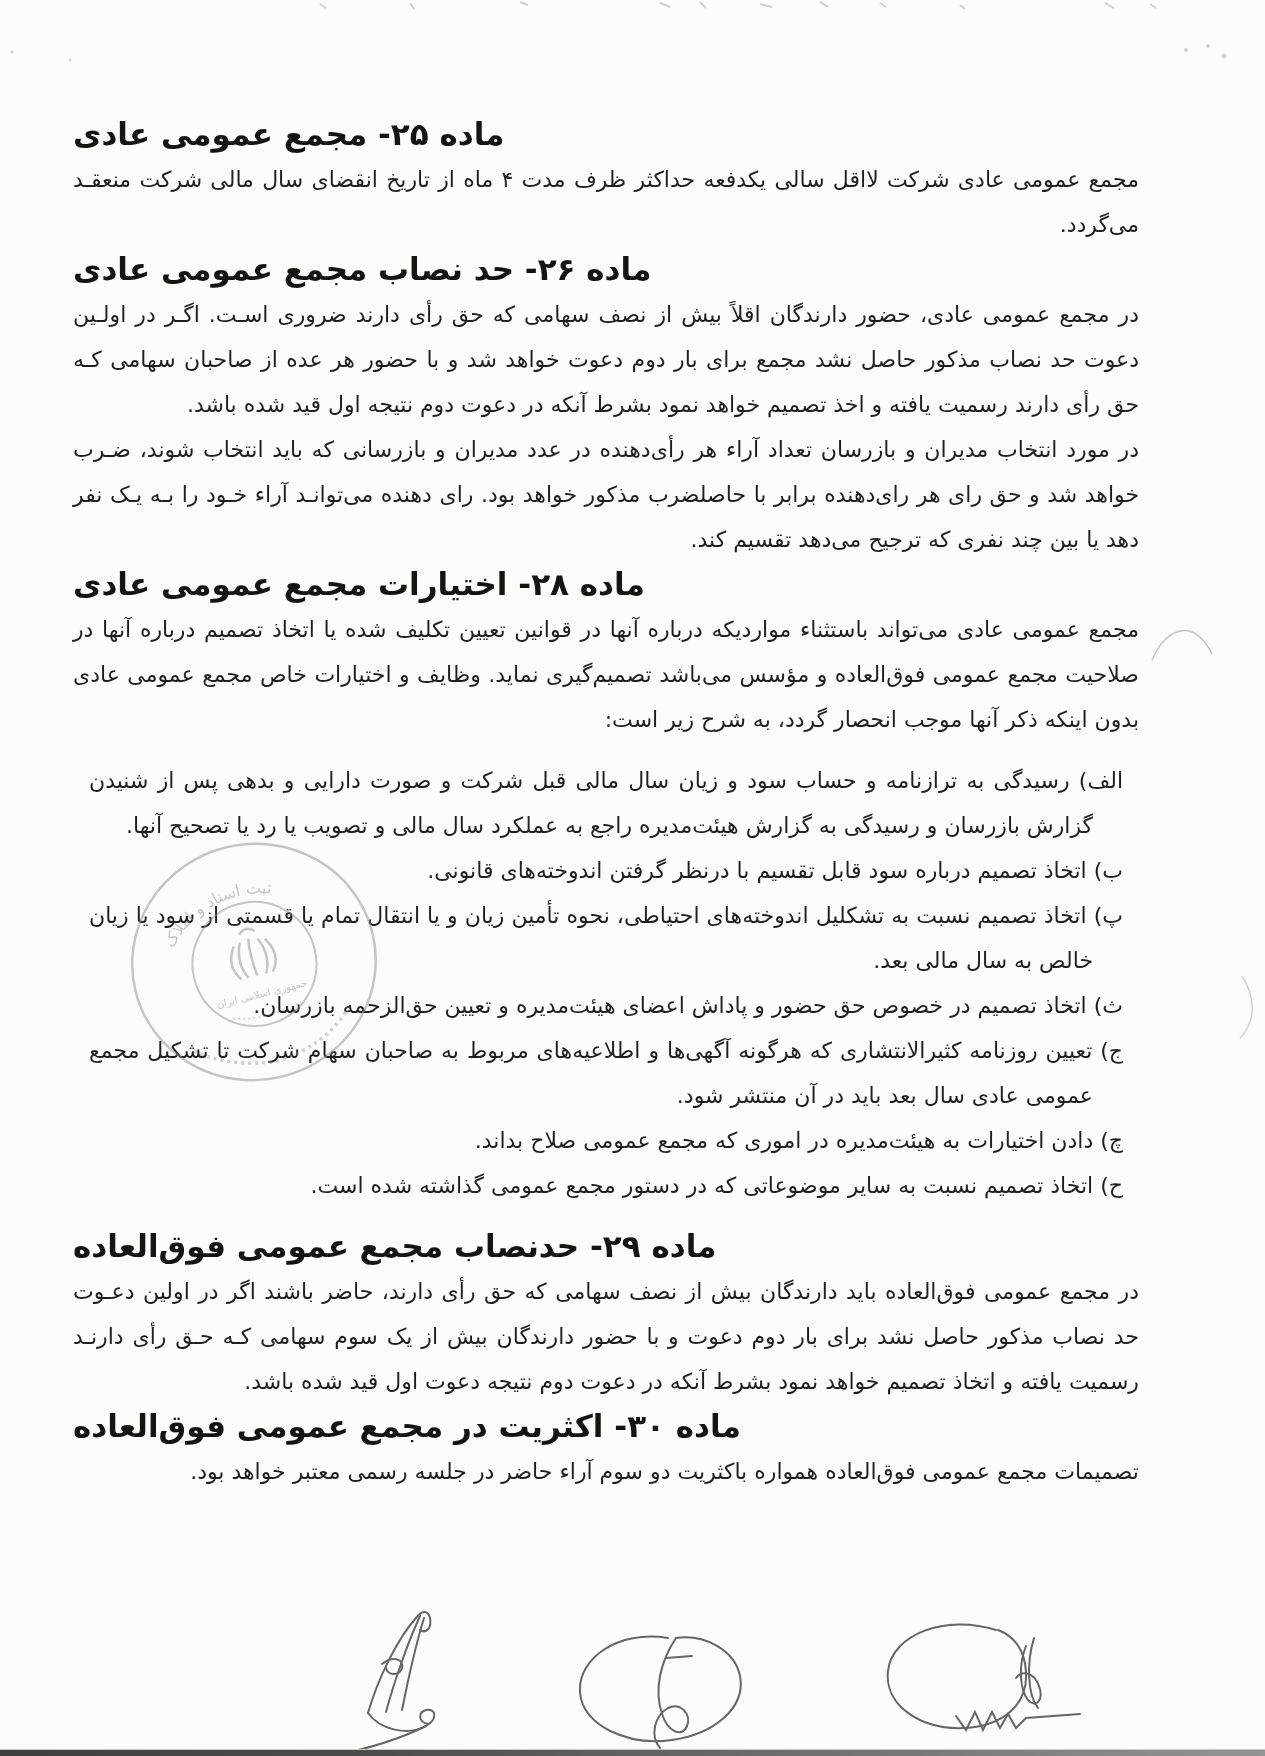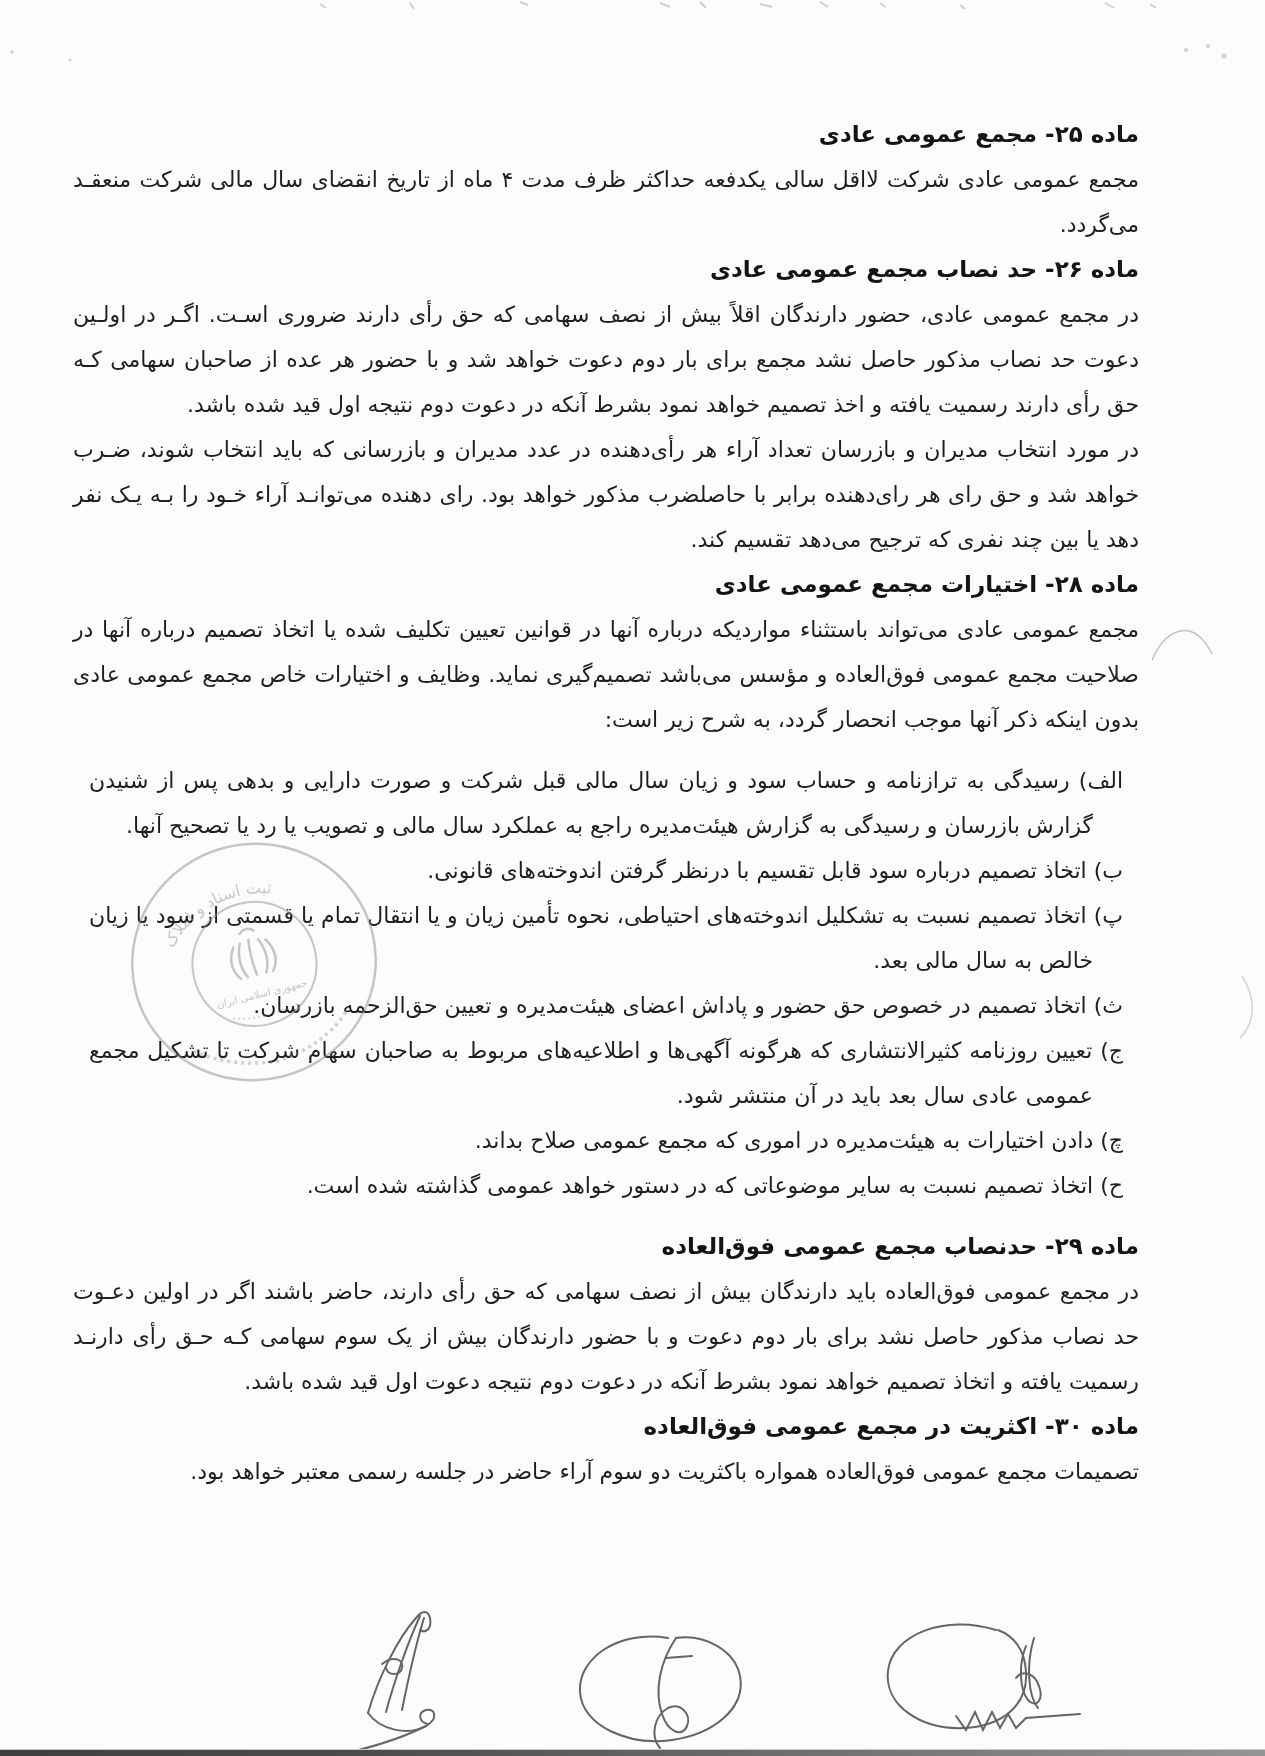--- a/index.html
+++ b/index.html
@@ -18,24 +18,24 @@
     position:absolute;
     top:112px; right:126px;
     width:1066px;
     direction:rtl;
     font-size:22px;
     line-height:45px;
     text-align:justify;
     text-justify:inter-word;
   }
   .article-heading {
-    font-size:23px;
+    font-size:31px;
     font-weight:700;
     line-height:45px;
-    text-align:right;
+    text-align:left;
     color:#141414;
   }
   .body-text { margin:0; }
   .points { margin:16px; }
   .point {
     margin:0;
     padding-right:30px;
     text-indent:-30px;
   }
 
@@ -104,21 +104,21 @@
 
     <h2 class="article-heading">ماده ۲۸- اختیارات مجمع عمومی عادی</h2>
     <p class="body-text">مجمع عمومی عادی می‌تواند باستثناء مواردیکه درباره آنها در قوانین تعیین تکلیف شده یا اتخاذ تصمیم درباره آنها در صلاحیت مجمع عمومی فوق‌العاده و مؤسس می‌باشد تصمیم‌گیری نماید. وظایف و اختیارات خاص مجمع عمومی عادی بدون اینکه ذکر آنها موجب انحصار گردد، به شرح زیر است:</p>
     <div class="points">
       <p class="point">الف) رسیدگی به ترازنامه و حساب سود و زیان سال مالی قبل شرکت و صورت دارایی و بدهی پس از شنیدن گزارش بازرسان و رسیدگی به گزارش هیئت‌مدیره راجع به عملکرد سال مالی و تصویب یا رد یا تصحیح آنها.</p>
       <p class="point">ب) اتخاذ تصمیم درباره سود قابل تقسیم با درنظر گرفتن اندوخته‌های قانونی.</p>
       <p class="point">پ) اتخاذ تصمیم نسبت به تشکلیل اندوخته‌های احتیاطی، نحوه تأمین زیان و یا انتقال تمام یا قسمتی از سود یا زیان خالص به سال مالی بعد.</p>
       <p class="point">ث) اتخاذ تصمیم در خصوص حق حضور و پاداش اعضای هیئت‌مدیره و تعیین حق‌الزحمه بازرسان.</p>
       <p class="point">ج) تعیین روزنامه کثیرالانتشاری که هرگونه آگهی‌ها و اطلاعیه‌های مربوط به صاحبان سهام شرکت تا تشکیل مجمع عمومی عادی سال بعد باید در آن منتشر شود.</p>
       <p class="point">چ) دادن اختیارات به هیئت‌مدیره در اموری که مجمع عمومی صلاح بداند.</p>
-      <p class="point">ح) اتخاذ تصمیم نسبت به سایر موضوعاتی که در دستور خواهد عمومی گذاشته شده است.</p>
+      <p class="point">ح) اتخاذ تصمیم نسبت به سایر موضوعاتی که در دستور مجمع عمومی گذاشته شده است.</p>
     </div>
 
     <h2 class="article-heading">ماده ۲۹- حدنصاب مجمع عمومی فوق‌العاده</h2>
     <p class="body-text">در مجمع عمومی فوق‌العاده باید دارندگان بیش از نصف سهامی که حق رأی دارند، حاضر باشند اگر در اولین دعـوت حد نصاب مذکور حاصل نشد برای بار دوم دعوت و با حضور دارندگان بیش از یک سوم سهامی کـه حـق رأی دارنـد رسمیت یافته و اتخاذ تصمیم خواهد نمود بشرط آنکه در دعوت دوم نتیجه دعوت اول قید شده باشد.</p>
 
     <h2 class="article-heading">ماده ۳۰- اکثریت در مجمع عمومی فوق‌العاده</h2>
     <p class="body-text">تصمیمات مجمع عمومی فوق‌العاده همواره باکثریت دو سوم آراء حاضر در جلسه رسمی معتبر خواهد بود.</p>
   </div>
 
   <svg class="stamp" width="260" height="252" viewBox="0 0 260 252">

